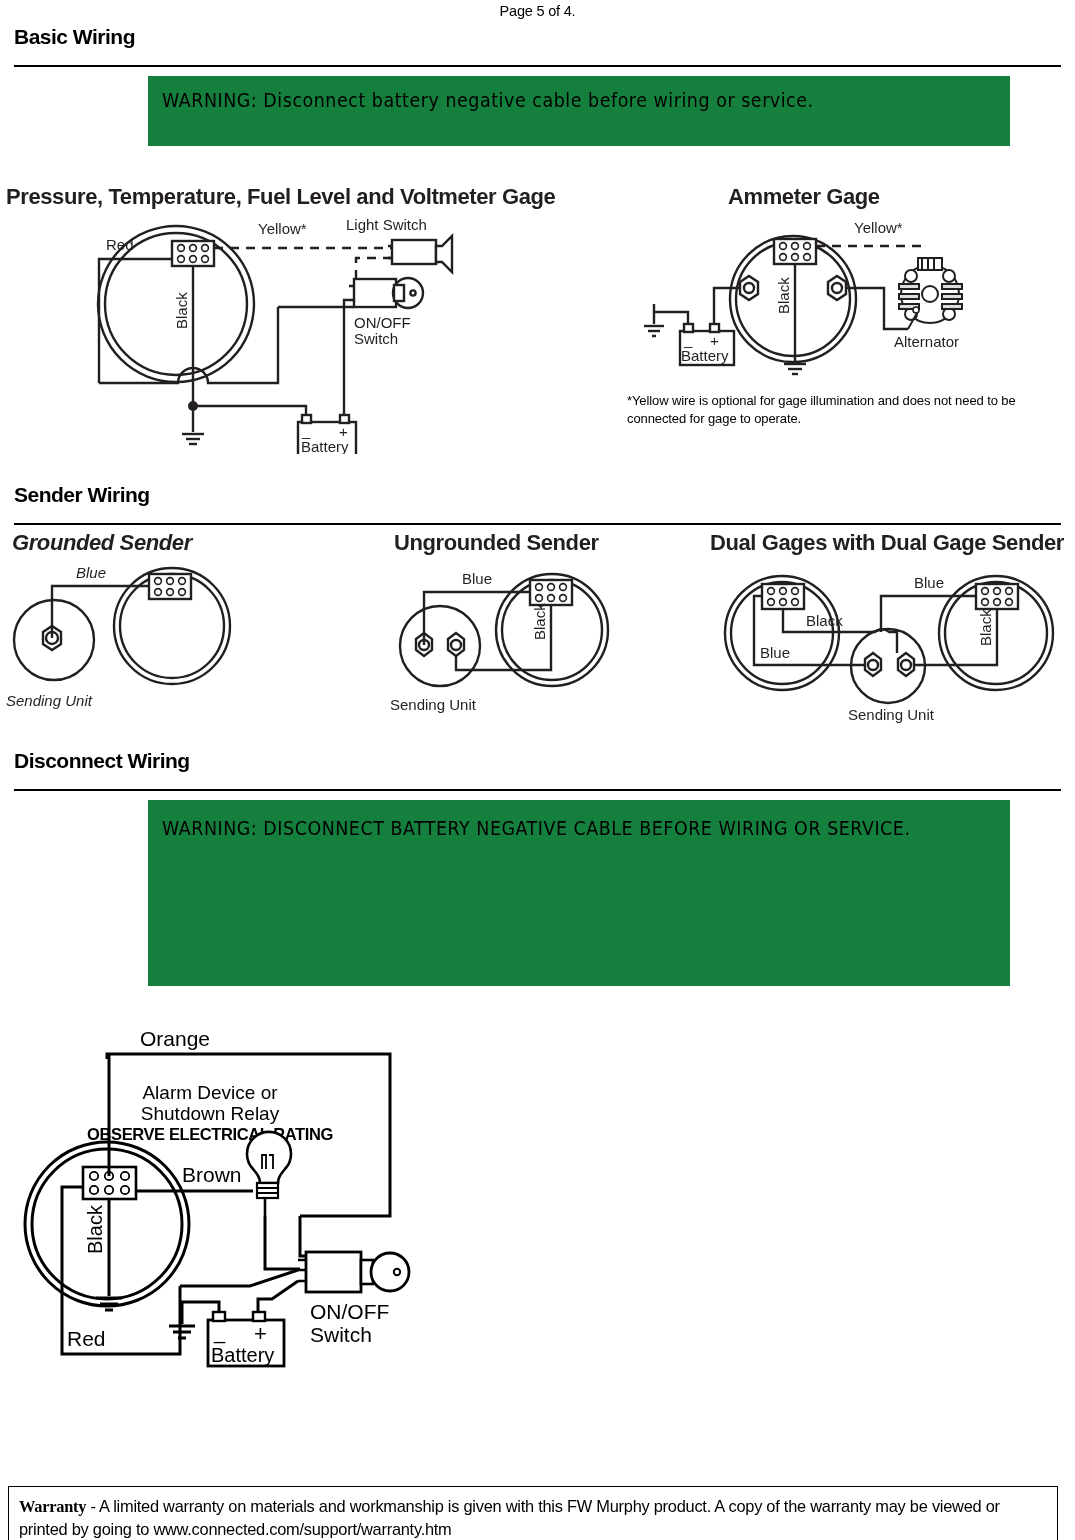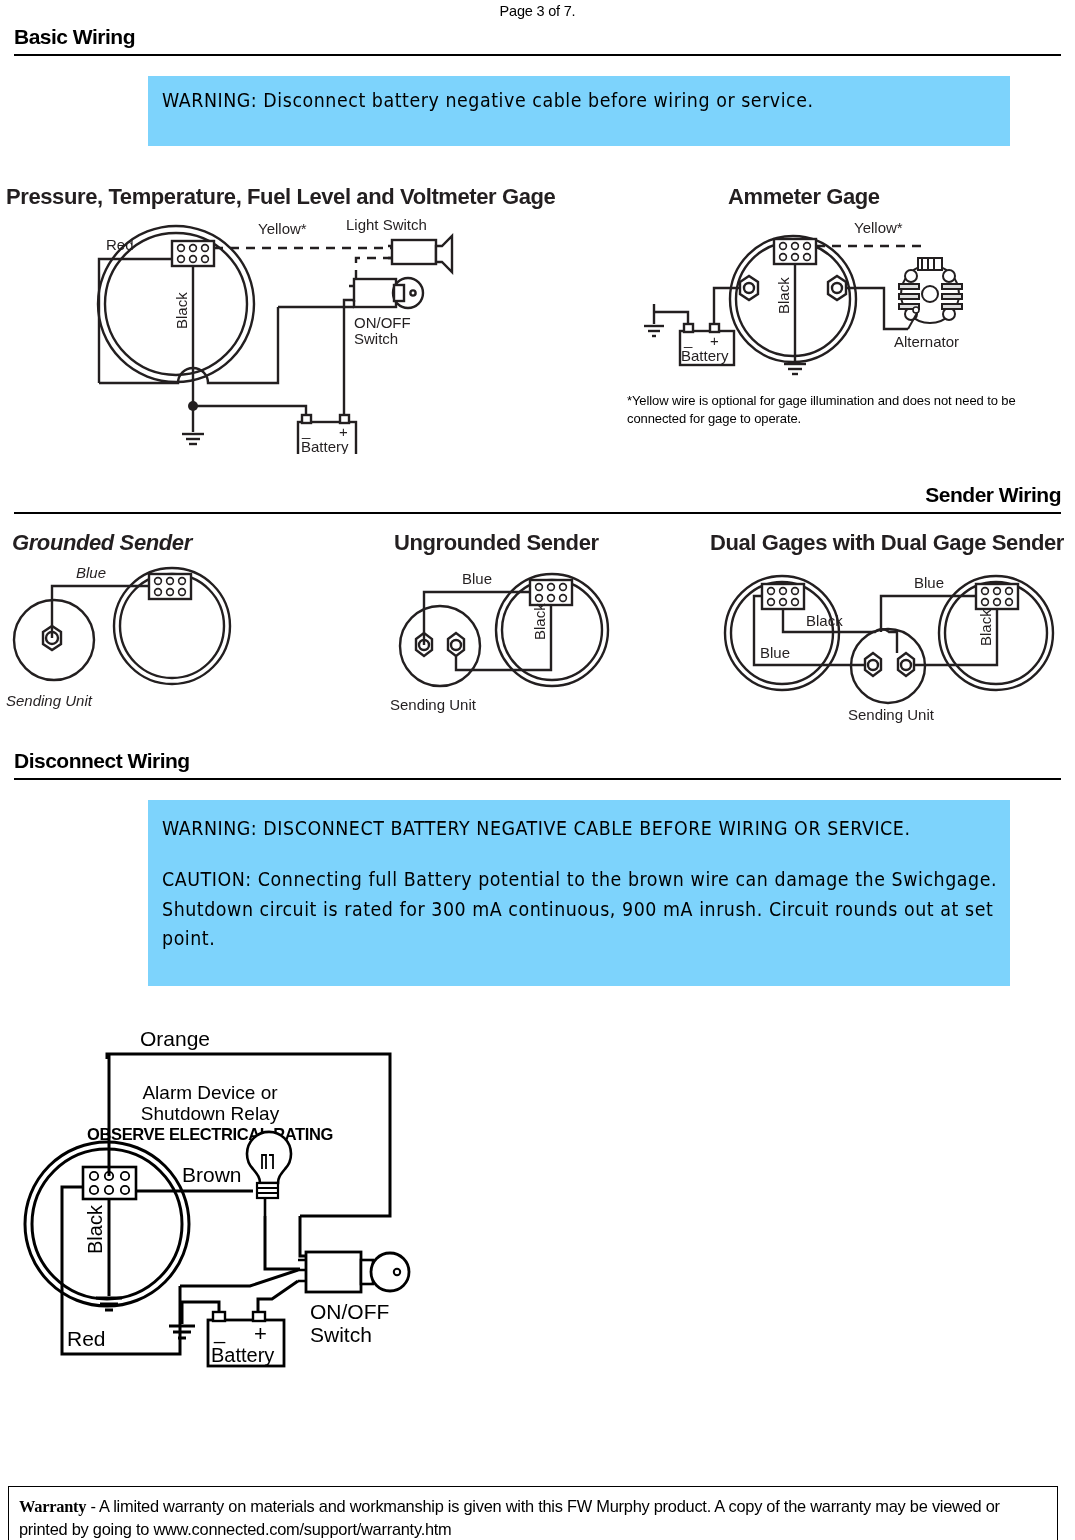--- a/index.html
+++ b/index.html
@@ -22,36 +22,36 @@
     width: 1075px;
     text-align: center;
     font-size: 14.5px;
     letter-spacing: -0.2px;
   }
   .section-head {
     position: absolute;
     left: 14px;
     width: 1047px;
     border-bottom: 2.2px solid #000;
-    padding-bottom: 5px;
+    padding-bottom: 16px;
   }
   .section-head .label {
     font-size: 21px;
     font-weight: bold;
     letter-spacing: -0.5px;
     display: block;
     line-height: 1.08;
   }
   #head-basic { top: 26px; }
-  #head-sender { top: 484px; text-align: right; }
+  #head-sender { top: 484px; }
   #head-swich { top: 750px; }
 
   .warnbox {
     position: absolute;
-    background: #7dd3fc;
+    background: #15803d;
     box-sizing: border-box;
   }
   .warnbox p {
     margin: 0;
     font-size: 19.4px;
     line-height: 1.52;
     letter-spacing: 0.55px;
     font-family: "DejaVu Sans", sans-serif;
     font-stretch: condensed;
   }
@@ -100,21 +100,21 @@
   }
   .footer b { font-weight: bold; font-family: Liberation Serif, serif; }
 
   svg text { font-family: "Liberation Sans", sans-serif; }
   .dtitle { font-weight: bold; letter-spacing: -0.4px; }
   .dlabel { font-size: 15px; }
 </style>
 </head>
 <body>
 
-<div class="page-num">Page 3 of 7.</div>
+<div class="page-num">Page 5 of 4.</div>
 
 <div class="section-head" id="head-basic">
   <span class="label">Basic Wiring</span>
 </div>
 
 <div class="warnbox" id="warn-basic">
   <p>WARNING:  Disconnect battery negative cable before wiring or service.</p>
 </div>
 
 <div class="diagram" id="dg-basic">
@@ -392,21 +392,20 @@
 </svg>
 </div>
 
 <div class="section-head" id="head-swich">
   <span class="label">Disconnect Wiring</span>
 </div>
 
 <div class="warnbox" id="warn-swich">
   <p>WARNING:  DISCONNECT BATTERY NEGATIVE CABLE BEFORE WIRING OR SERVICE.</p>
   <div class="gap"></div>
-  <p>CAUTION:  Connecting full Battery potential to the brown wire can damage the Swichgage.  Shutdown circuit is rated for 300 mA continuous, 900 mA inrush.  Circuit rounds out at set point.</p>
 </div>
 
 <div class="diagram" id="dg-swich">
 <svg width="440" height="350" viewBox="0 0 440 350" fill="none" stroke="#000" stroke-width="3">
 
   <path d="M97 35 V 30 H 380 V 192 H 290"></path>
   <text x="130" y="22" font-size="21" fill="#000" stroke="none">Orange</text>
 
   <text x="200" y="75" font-size="19" fill="#000" stroke="none" text-anchor="middle">Alarm Device or</text>
   <text x="200" y="96" font-size="19" fill="#000" stroke="none" text-anchor="middle">Shutdown Relay</text>

